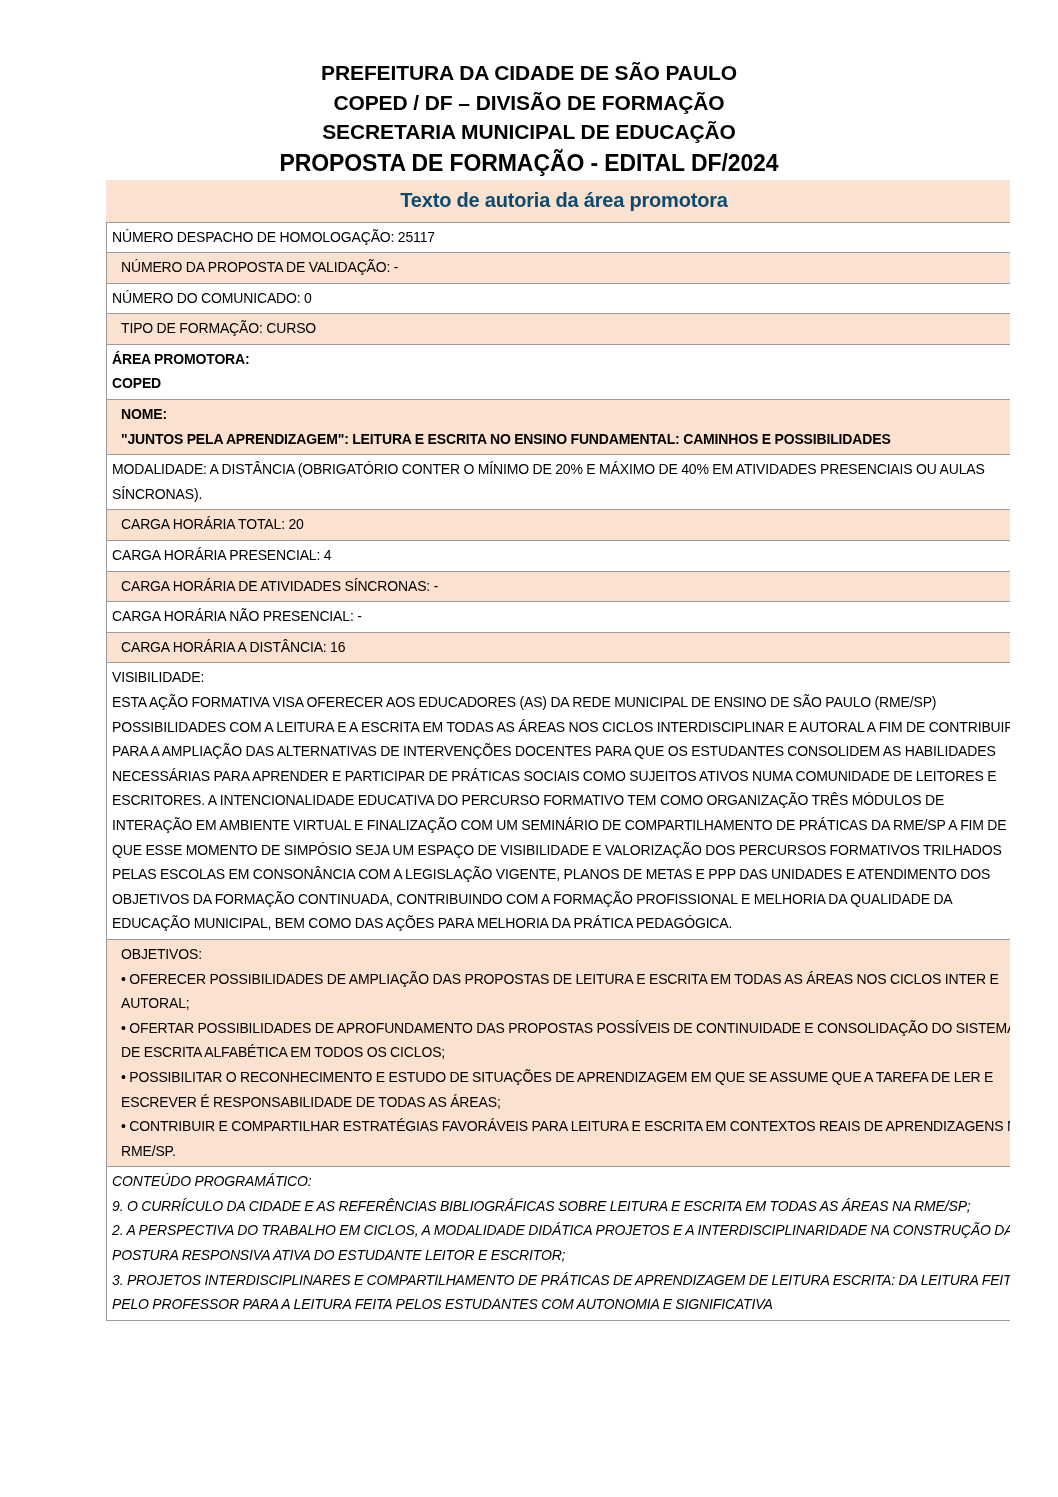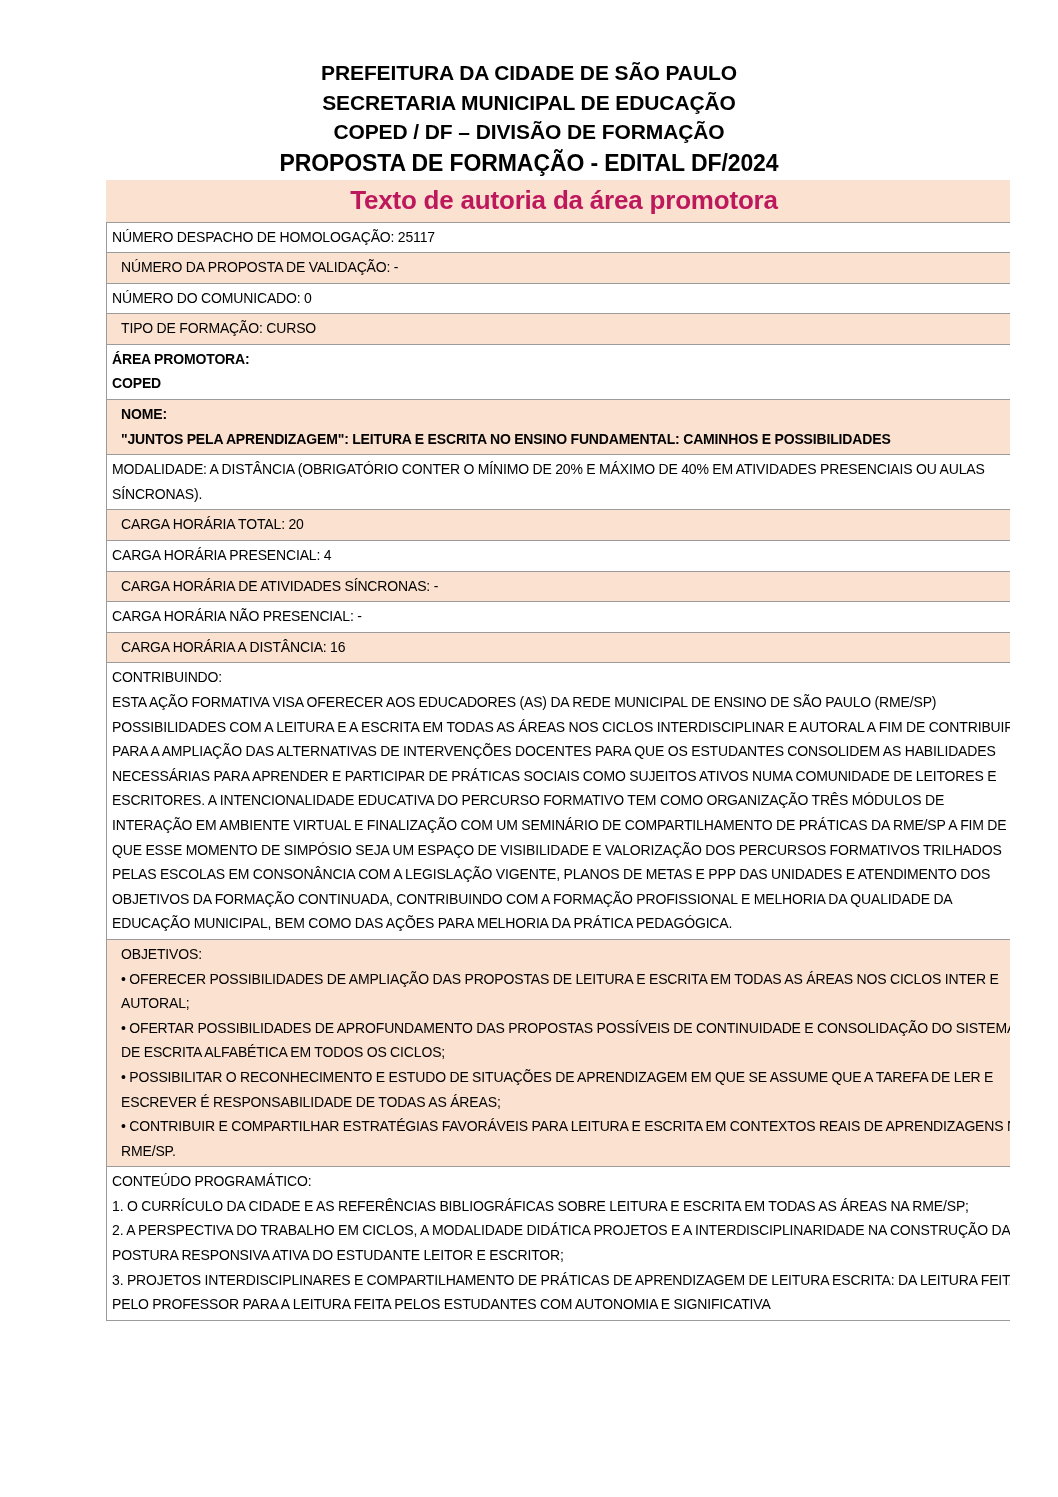--- a/index.html
+++ b/index.html
@@ -43,23 +43,23 @@
   
   .title-band {
     width: 916px;
     margin: 1px auto 0 58px;
     background: #fbe1cf;
     text-align: center;
     padding: 4px 0 6px 0;
     box-sizing: border-box;
   }
   .title-band .band-text {
-    color: #be185d;
+    color: #0c4a6e;
     font-weight: bold;
-    font-size: 26px;
+    font-size: 20px;
     line-height: 32px;
     letter-spacing: -0.2px;
   }
 
   
   .form-table {
     width: 927px;
     margin-left: 58px;
     border-collapse: collapse;
     table-layout: fixed;
@@ -78,35 +78,36 @@
     padding-left: 14px;
   }
   .form-table tr.plain > td {
     background: #ffffff;
   }
   td.bold-cell {
     font-weight: bold;
   }
   td.no-bottom {
     border-bottom: none;
+    font-style: italic;
   }
   .cell-line {
     display: block;
     white-space: pre-wrap;
   }
 </style>
 </head>
 <body>
 
 <div class="page">
 
   <div class="doc-header">
     <div class="hline">PREFEITURA DA CIDADE DE SÃO PAULO</div>
+    <div class="hline">COPED / DF – DIVISÃO DE FORMAÇÃO</div>
     <div class="hline">SECRETARIA MUNICIPAL DE EDUCAÇÃO</div>
-    <div class="hline">COPED / DF – DIVISÃO DE FORMAÇÃO</div>
     <div class="hline big">PROPOSTA DE FORMAÇÃO - EDITAL DF/2024</div>
   </div>
 
   <div class="title-band">
     <div class="band-text">Texto de autoria da área promotora</div>
   </div>
 
   <table class="form-table">
     <tbody>
       <tr class="plain">
@@ -146,37 +147,37 @@
         <td>CARGA HORÁRIA DE ATIVIDADES SÍNCRONAS:  -</td>
       </tr>
       <tr class="plain">
         <td>CARGA HORÁRIA NÃO PRESENCIAL:  -</td>
       </tr>
       <tr class="shaded">
         <td>CARGA HORÁRIA A DISTÂNCIA: 16</td>
       </tr>
       <tr class="plain">
         <td>
-          <span class="cell-line">CONTRIBUINDO:</span>
+          <span class="cell-line">VISIBILIDADE:</span>
           <span class="cell-line">ESTA AÇÃO FORMATIVA VISA OFERECER AOS EDUCADORES (AS) DA REDE MUNICIPAL DE ENSINO DE SÃO PAULO (RME/SP) POSSIBILIDADES COM A LEITURA E A ESCRITA EM TODAS AS ÁREAS NOS CICLOS INTERDISCIPLINAR E AUTORAL A FIM DE CONTRIBUIR PARA A AMPLIAÇÃO DAS ALTERNATIVAS DE INTERVENÇÕES DOCENTES PARA QUE OS ESTUDANTES CONSOLIDEM AS HABILIDADES NECESSÁRIAS PARA APRENDER E PARTICIPAR DE PRÁTICAS SOCIAIS COMO SUJEITOS ATIVOS NUMA COMUNIDADE DE LEITORES E ESCRITORES. A INTENCIONALIDADE EDUCATIVA DO PERCURSO FORMATIVO TEM COMO ORGANIZAÇÃO TRÊS MÓDULOS DE INTERAÇÃO EM AMBIENTE VIRTUAL E FINALIZAÇÃO COM UM SEMINÁRIO DE COMPARTILHAMENTO DE PRÁTICAS DA RME/SP A FIM DE QUE ESSE MOMENTO DE SIMPÓSIO SEJA UM ESPAÇO DE VISIBILIDADE E VALORIZAÇÃO DOS PERCURSOS FORMATIVOS TRILHADOS PELAS ESCOLAS EM CONSONÂNCIA COM A LEGISLAÇÃO VIGENTE, PLANOS DE METAS E PPP DAS UNIDADES E ATENDIMENTO DOS OBJETIVOS DA FORMAÇÃO CONTINUADA, CONTRIBUINDO COM A FORMAÇÃO PROFISSIONAL E MELHORIA DA QUALIDADE DA EDUCAÇÃO MUNICIPAL, BEM COMO DAS AÇÕES PARA MELHORIA DA PRÁTICA PEDAGÓGICA.</span>
         </td>
       </tr>
       <tr class="shaded">
         <td>
           <span class="cell-line">OBJETIVOS:</span>
           <span class="cell-line">• OFERECER POSSIBILIDADES DE AMPLIAÇÃO DAS PROPOSTAS DE LEITURA E ESCRITA EM TODAS AS ÁREAS NOS CICLOS INTER E AUTORAL;</span>
           <span class="cell-line">• OFERTAR POSSIBILIDADES DE APROFUNDAMENTO DAS PROPOSTAS POSSÍVEIS DE CONTINUIDADE E CONSOLIDAÇÃO DO SISTEMA DE ESCRITA ALFABÉTICA EM TODOS OS CICLOS;</span>
           <span class="cell-line">• POSSIBILITAR O RECONHECIMENTO E ESTUDO DE SITUAÇÕES DE APRENDIZAGEM EM QUE SE ASSUME QUE A TAREFA DE LER E ESCREVER É RESPONSABILIDADE DE TODAS AS ÁREAS;</span>
           <span class="cell-line">• CONTRIBUIR E COMPARTILHAR ESTRATÉGIAS FAVORÁVEIS PARA LEITURA E ESCRITA EM CONTEXTOS REAIS DE APRENDIZAGENS NA RME/SP.</span>
         </td>
       </tr>
       <tr class="plain">
         <td class="no-bottom">
           <span class="cell-line">CONTEÚDO PROGRAMÁTICO:</span>
-          <span class="cell-line">1. O CURRÍCULO DA CIDADE E AS REFERÊNCIAS BIBLIOGRÁFICAS SOBRE LEITURA E ESCRITA EM TODAS AS ÁREAS NA RME/SP;</span>
+          <span class="cell-line">9. O CURRÍCULO DA CIDADE E AS REFERÊNCIAS BIBLIOGRÁFICAS SOBRE LEITURA E ESCRITA EM TODAS AS ÁREAS NA RME/SP;</span>
           <span class="cell-line">2. A PERSPECTIVA DO TRABALHO EM CICLOS, A MODALIDADE DIDÁTICA PROJETOS E A INTERDISCIPLINARIDADE NA CONSTRUÇÃO DA POSTURA RESPONSIVA ATIVA DO ESTUDANTE LEITOR E ESCRITOR;</span>
           <span class="cell-line">3. PROJETOS INTERDISCIPLINARES E COMPARTILHAMENTO DE PRÁTICAS DE APRENDIZAGEM DE LEITURA ESCRITA: DA LEITURA FEITA PELO PROFESSOR PARA A LEITURA FEITA PELOS ESTUDANTES COM AUTONOMIA E SIGNIFICATIVA</span>
         </td>
       </tr>
     </tbody>
   </table>
 
 </div>
 
 </body></html>

